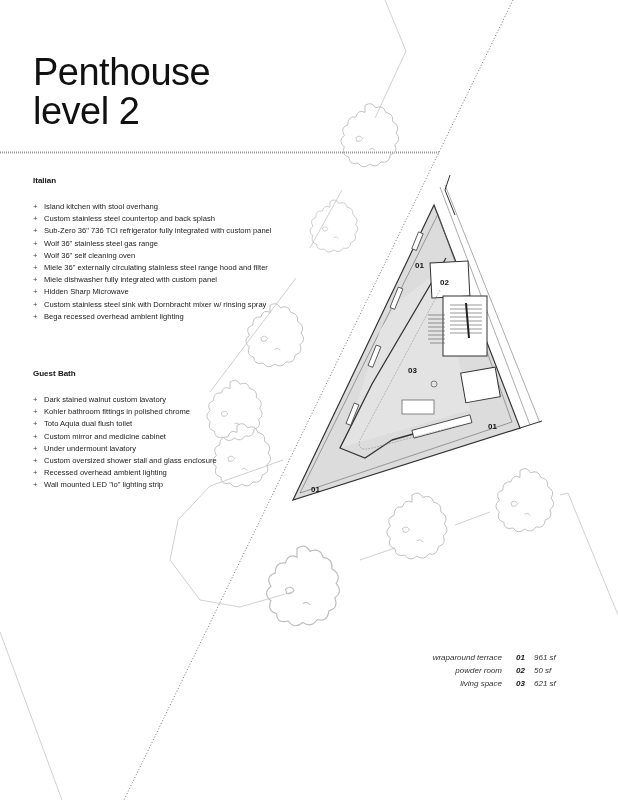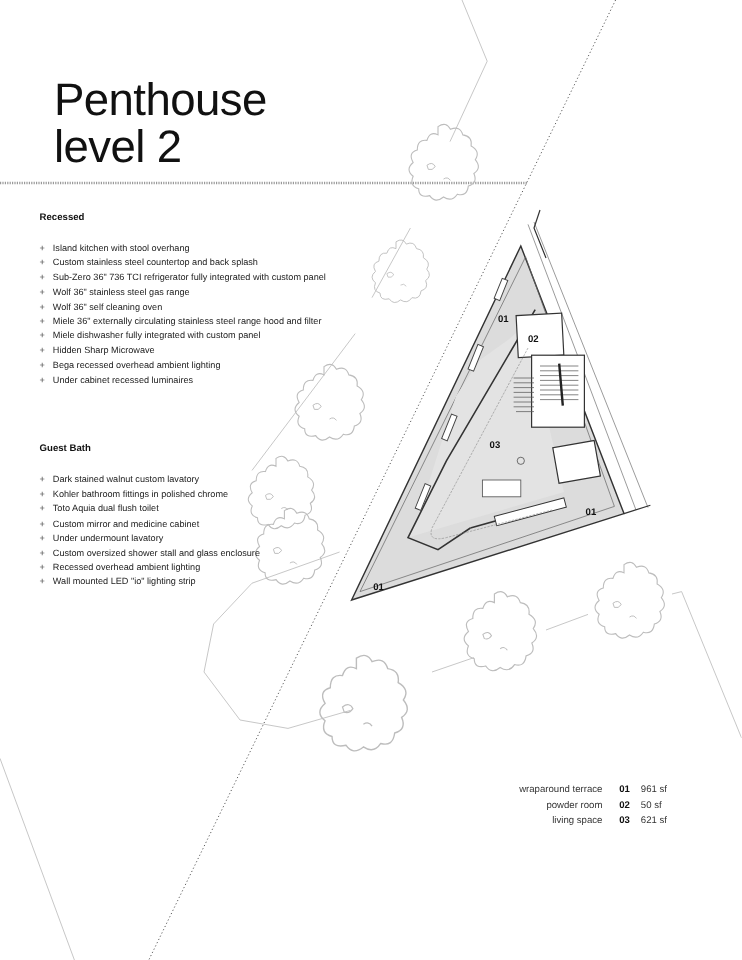--- a/index.html
+++ b/index.html
@@ -6,21 +6,21 @@
   body { width:618px; height:800px; position:relative; overflow:hidden; font-family:"Liberation Sans", sans-serif; color:#111; }
   .bg { position:absolute; left:0; top:0; width:618px; height:800px; }
   .title { position:absolute; left:33px; top:53px; font-size:38px; line-height:39px; font-weight:normal; color:#111; letter-spacing:-0.5px; }
   .title span { display:block; }
   .section { position:absolute; left:33px; }
   .section h3 { margin:0 0 16px 0; font-size:8px; font-weight:bold; color:#111; }
   .section ul { list-style:none; margin:0; padding:0; }
   .section li { font-size:7.6px; line-height:12.2px; color:#222; white-space:nowrap; }
   .section li .plus { display:inline-block; width:11px; color:#444; }
   .legend { position:absolute; left:420px; top:651px; font-size:8px; color:#333; }
-  .legend-row { display:flex; height:13px; line-height:13px; }
+  .legend-row { display:flex; height:13px; line-height:13px;font-style:italic; }
   .legend-row .lname { width:82px; text-align:right; }
   .legend-row .lnum { width:30px; padding-left:14px; font-weight:bold; color:#111; box-sizing:border-box; }
   .legend-row .larea { padding-left:2px; }
   .plan-label { position:absolute; font-size:8px; font-weight:bold; color:#111; }
 </style>
 </head>
 <body>
 
 <svg class="bg" viewBox="0 0 618 800" xmlns="http://www.w3.org/2000/svg">
   <defs>
@@ -104,38 +104,38 @@
 
     <g stroke="#444" stroke-width="0.8" fill="#fff">
       <rect x="415" y="232" width="5" height="18" transform="rotate(22 417 241)"></rect>
       <rect x="394" y="287" width="5" height="22" transform="rotate(22 396 298)"></rect>
       <rect x="372" y="345" width="5" height="22" transform="rotate(22 374 356)"></rect>
       <rect x="350" y="403" width="5" height="22" transform="rotate(22 352 414)"></rect>
     </g>
   </g>
 </svg>
 
-<h1 class="title" style="margin:12px;">
+<h1 class="title" style="margin:0;">
   <span>Penthouse</span>
   <span>level 2</span>
 </h1>
 
 <div class="section" style="top:176px;">
-  <h3>Recessed</h3>
+  <h3>Italian</h3>
   <ul>
     <li><span class="plus">+</span><span>Island kitchen with stool overhang</span></li>
     <li><span class="plus">+</span><span>Custom stainless steel countertop and back splash</span></li>
     <li><span class="plus">+</span><span>Sub-Zero 36" 736 TCI refrigerator fully integrated with custom panel</span></li>
     <li><span class="plus">+</span><span>Wolf 36" stainless steel gas range</span></li>
     <li><span class="plus">+</span><span>Wolf 36" self cleaning oven</span></li>
     <li><span class="plus">+</span><span>Miele 36" externally circulating stainless steel range hood and filter</span></li>
     <li><span class="plus">+</span><span>Miele dishwasher fully integrated with custom panel</span></li>
     <li><span class="plus">+</span><span>Hidden Sharp Microwave</span></li>
+    <li><span class="plus">+</span><span>Custom stainless steel sink with Dornbracht mixer w/ rinsing spray</span></li>
     <li><span class="plus">+</span><span>Bega recessed overhead ambient lighting</span></li>
-    <li><span class="plus">+</span><span>Under cabinet recessed luminaires</span></li>
   </ul>
 </div>
 
 <div class="section" style="top:369px;">
   <h3>Guest Bath</h3>
   <ul>
     <li><span class="plus">+</span><span>Dark stained walnut custom lavatory</span></li>
     <li><span class="plus">+</span><span>Kohler bathroom fittings in polished chrome</span></li>
     <li><span class="plus">+</span><span>Toto Aquia dual flush toilet</span></li>
     <li><span class="plus">+</span><span>Custom mirror and medicine cabinet</span></li>

